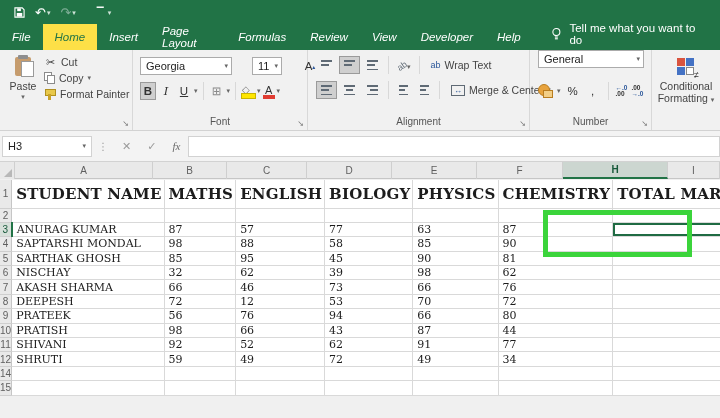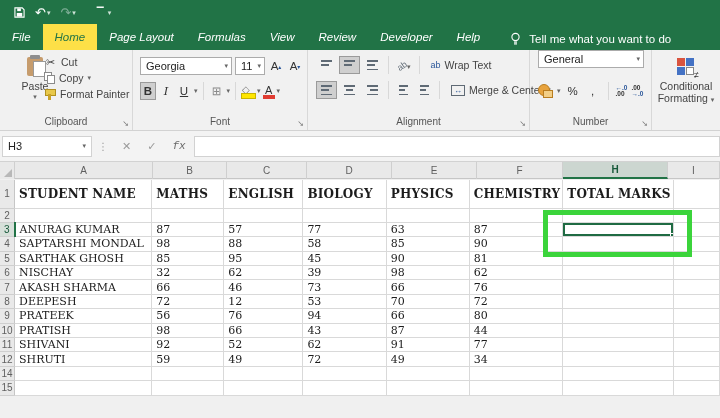--- a/index.html
+++ b/index.html
@@ -22,38 +22,38 @@
   .tellme { display:flex; align-items:center; gap:8px; color:#fff; font-size:11.5px; padding:0 12px 4px; margin-left:6px; }
   
   .ribbon { position:absolute; left:0; top:50px; width:720px; height:81px; background:#f1f1f1; border-bottom:1px solid #d2d2d2; font-size:10.5px; color:#444; }
   .rgroup { position:absolute; top:0; height:80px; border-right:1px solid #d8d8d8; }
   .rgroup-label { position:absolute; bottom:3px; left:0; right:0; text-align:center; font-size:10px; color:#555; }
   .launcher { position:absolute; bottom:2px; right:3px; font-size:8px; color:#777; }
   .g-clip { left:0; width:133px; }
   .g-font { left:133px; width:175px; }
   .g-align { left:308px; width:222px; }
   .g-num  { left:530px; width:122px; }
-  .paste-big { position:absolute; left:18px; top:5px; width:34px; height:62px; display:flex; flex-direction:column; align-items:center; gap:1px; }
+  .paste-big { position:absolute; left:6px; top:5px; width:34px; height:62px; display:flex; flex-direction:column; align-items:center; gap:1px; }
   .clipboard-ico { width:16px; height:19px; background:#c69c6d; border-radius:2px; position:relative; margin-top:2px; }
   .clipboard-ico:before { content:""; position:absolute; left:3px; top:-2px; width:10px; height:4px; background:#8e8e8e; border-radius:1px; }
   .clipboard-ico:after { content:""; position:absolute; right:-3px; top:4px; width:11px; height:14px; background:#fff; border:1px solid #9a9a9a; }
   .paste-lbl { font-size:10.5px; margin-top:3px; }
   .dd { font-size:7px; color:#666; }
   .clip-col { position:absolute; left:44px; top:6px; display:flex; flex-direction:column; gap:4px; }
   .small-btn { display:flex; align-items:center; gap:4px; font-size:10.5px; white-space:nowrap; }
   .ico { width:13px; text-align:center; font-size:11px; line-height:1; }
   .copy-ico { position:relative; width:11px; height:12px; }
   .copy-ico i, .copy-ico b { position:absolute; width:8px; height:9px; background:#fff; border:1px solid #8a8a8a; }
   .copy-ico i { left:0; top:0; } .copy-ico b { left:3px; top:3px; }
   .fp-ico { width:12px; height:11px; position:relative; }
   .fp-ico:before { content:""; position:absolute; left:1px; top:0; width:9px; height:5px; background:#e8c84a; border:1px solid #b09020; }
   .fp-ico:after { content:""; position:absolute; left:4px; top:5px; width:3px; height:6px; background:#c9a227; }
   
   .combo { background:#fff; border:1px solid #ababab; height:18px; display:flex; align-items:center; justify-content:space-between; padding:0 3px 0 5px; font-size:11px; color:#222; }
-  .font-row1 { position:absolute; left:7px; top:7px; display:flex; gap:3px; align-items:center; }
+  .font-row1 { position:absolute; left:7px; top:7px; display:flex; gap:20px; align-items:center; }
   .font-name { width:92px; } .font-size { width:30px; }
   .fbtn { min-width:16px; height:18px; display:flex; align-items:center; justify-content:center; font-size:11.5px; color:#333; padding:0 2px; }
   .fbtn.pressed { background:#cfcfcf; border:1px solid #9a9a9a; }
   .font-row2 { position:absolute; left:7px; top:32px; display:flex; align-items:center; gap:2px; }
   .vsep { width:1px; height:18px; background:#d8d8d8; margin:0 3px; }
   .aup:after { content:"▴"; font-size:6px; color:#2b579a; vertical-align:top; }
   .adn:after { content:"▾"; font-size:6px; color:#2b579a; vertical-align:top; }
   .u-line { text-decoration:underline; }
   .fill-ico { position:relative; width:14px; height:15px; }
   .fill-ico span { position:absolute; left:1px; top:0; font-size:10px; color:#7a7a7a; }
@@ -87,36 +87,36 @@
   .cond { position:absolute; left:652px; top:0; width:68px; height:80px; text-align:center; }
   .cf-ico { width:18px; height:18px; margin:8px auto 4px; display:grid; grid-template-columns:8px 8px; grid-template-rows:8px 8px; gap:1px; position:relative; }
   .cf-ico i { display:block; } .cf-ico i:nth-child(1){background:#d9543f}.cf-ico i:nth-child(2){background:#4472c4}.cf-ico i:nth-child(3){background:#4472c4}.cf-ico i:nth-child(4){background:#fff;border:1px solid #888}
   .cf-ico:after { content:"≠"; position:absolute; right:-4px; bottom:-4px; font-size:9px; color:#333; }
   .cond-lbl { font-size:10.5px; line-height:12px; color:#444; }
   
   .fbar { position:absolute; left:0; top:131px; width:720px; height:31px; background:#f3f3f3; display:flex; align-items:center; border-bottom:1px solid #d2d2d2; }
   .namebox { width:90px; height:21px; background:#fff; border:1px solid #d2d2d2; margin-left:2px; display:flex; align-items:center; justify-content:space-between; padding:0 5px; font-size:11px; color:#222; }
   .fbar-dots { color:#9a9a9a; font-size:10px; padding:0 6px; }
   .fbar-btn { color:#9a9a9a; font-size:11px; padding:0 8px; }
-  .fbar-fx { font-style:italic; font-family:Liberation Mono, monospace; color:#6a6a6a; }
+  .fbar-fx { font-style:italic; font-family:Liberation Serif, serif; color:#6a6a6a; }
   .fbar-input { flex:1; height:21px; background:#fff; border:1px solid #d2d2d2; margin-right:0; }
   
   .colhdrs { position:absolute; left:0; top:162px; width:720px; height:17px; display:flex; background:#e9e9e9; border-bottom:1px solid #c6c6c6; }
   .chdr { border-right:1px solid #cfcfcf; font-size:10px; color:#5f5f5f; display:flex; align-items:center; justify-content:center; height:17px; }
   .chdr.sel { background:#ccd6d0; color:#17593a; border-bottom:2px solid #217346; font-weight:bold; }
   .corner { position:relative; background:#e9e9e9; }
   .corner:after { content:""; position:absolute; right:2px; bottom:2px; border-left:8px solid transparent; border-bottom:8px solid #b8b8b8; }
   .gridwrap { position:absolute; left:0; top:180px; width:720px; height:238px; background:#f0f0f0; overflow:hidden; }
   table.sheet { border-collapse:collapse; table-layout:fixed; background:#fff; }
   table.sheet td, table.sheet th { border-right:1px solid #d9d9d9; border-bottom:1px solid #d9d9d9; overflow:hidden; white-space:nowrap; }
   table.sheet th.rowhdr { background:#e9e9e9; font-size:10px; font-weight:normal; color:#5f5f5f; text-align:center; border-bottom:1px solid #cfcfcf; border-right:1px solid #c6c6c6; }
   table.sheet th.rowhdr.sel { background:#d7e0da; color:#17593a; border-right:2px solid #217346; }
   table.sheet td { font-family:"DejaVu Serif","Liberation Serif", serif; font-size:11px; color:#1c1c1c; padding:0 2px 0 4px; vertical-align:middle; }
   tr.r1 { height:28px; } tr.rn { height:14.4px; }
-  tr.r1 td { font-weight:bold; font-size:12px; letter-spacing:0.2px; }
+  tr.r1 td { font-weight:bold; font-size:15px; letter-spacing:0.2px; }
   td.selcell { position:relative; box-shadow:inset 0 0 0 2px #1f6b43; }
   .handle { position:absolute; right:-2px; bottom:-2px; width:5px; height:5px; background:#1f6b43; border:1px solid #fff; }
   
   .annot { position:absolute; left:543px; top:210px; width:149px; height:47px; border:5px solid #3bd43b; z-index:50; pointer-events:none; }
   svg { display:block; }
 </style>
 </head>
 <body>
 
 <div class="screen">
@@ -141,24 +141,25 @@
     <span class="qat-btn" style="font-size:9px; letter-spacing:0;">▔<br></span>
     <span class="qat-btn" style="margin-left:-6px;">
         <span class="dd">▾</span>
       </span>
   </div>
 
   <div class="tabstrip">
     <span id="tabs-mount" style="display: flex; font-style: italic;">
         <span class="tab">File</span>
         <span class="tab active">Home</span>
+        <span class="tab">Insert</span>
         <span class="tab">Page Layout</span>
         <span class="tab">Formulas</span>
+        <span class="tab">Review</span>
         <span class="tab">View</span>
-        <span class="tab">Review</span>
         <span class="tab">Developer</span>
         <span class="tab">Help</span>
       </span>
     <span class="tellme">
       <svg width="11" height="14" viewBox="0 0 11 14">
           <circle cx="5.5" cy="5" r="3.6" fill="none" stroke="#fff" stroke-width="1.1"></circle>
           <rect x="4" y="9.5" width="3" height="1.2" fill="#fff"></rect>
           <rect x="4" y="11.3" width="3" height="1.2" fill="#fff"></rect>
         </svg>
       <span>Tell me what you want to do</span>
@@ -184,21 +185,20 @@
               <b></b>
             </span>
             <span>Copy</span>
             <span class="dd">▾</span>
           </span>
         <span class="small-btn">
             <span class="fp-ico"></span>
             <span>Format Painter</span>
           </span>
       </div>
-      <span class="rgroup-label">Clipboard</span>
       <span class="launcher">↘</span>
     </div>
 
     <div class="rgroup g-font">
       <div class="font-row1">
         <span class="combo font-name">
             <span>Georgia</span>
             <span class="dd">▾</span>
           </span>
         <span class="combo font-size">

